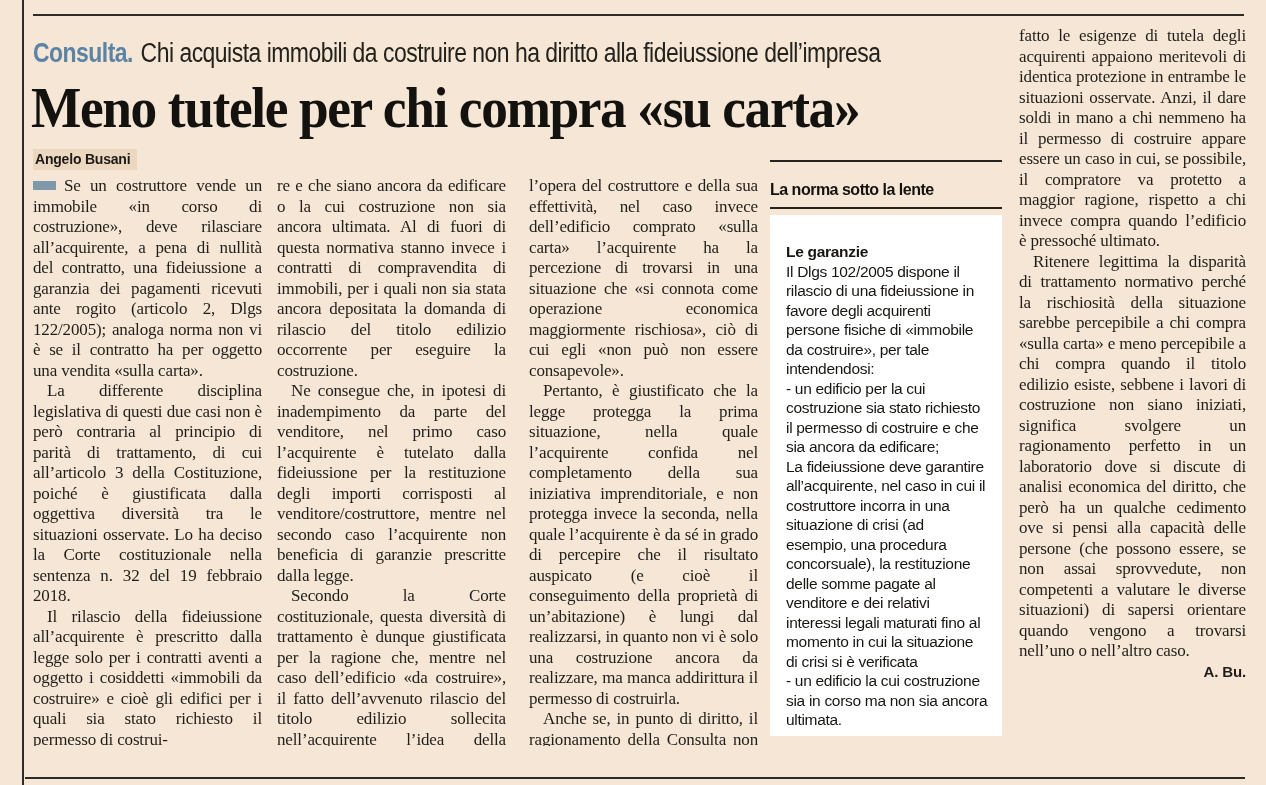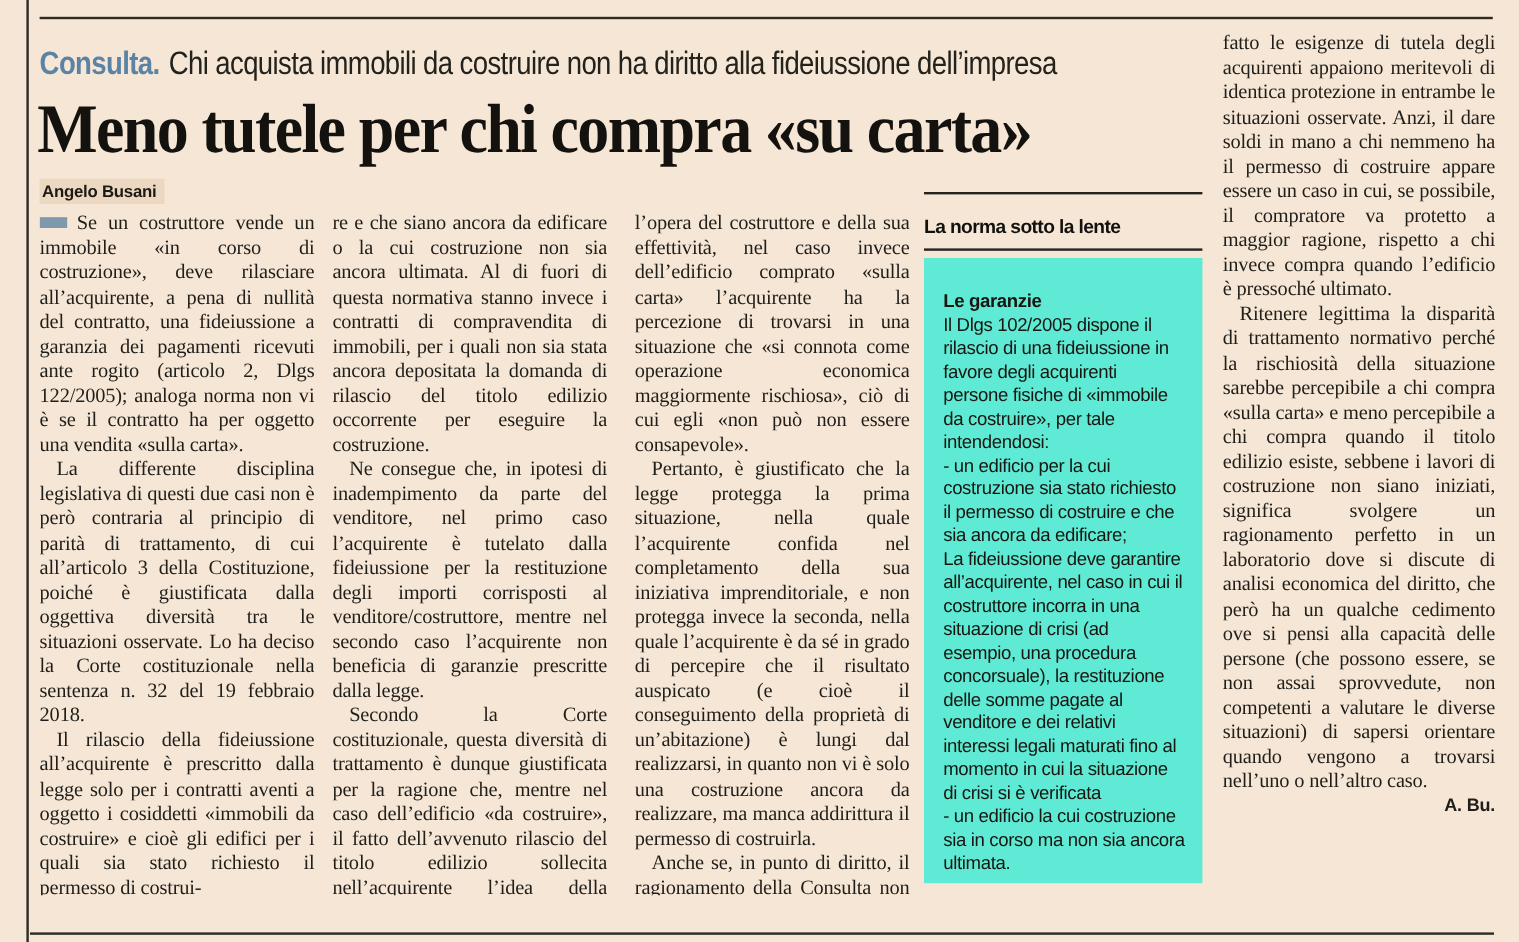--- a/index.html
+++ b/index.html
@@ -64,21 +64,21 @@
 
   .box-header{
     position:absolute;left:770px;top:160px;width:232px;box-sizing:border-box;
     border-top:2px solid #26241f;border-bottom:2px solid #26241f;
     padding:19px 0 8px;
     font-family:"Liberation Sans", sans-serif;font-weight:bold;font-size:16px;
     letter-spacing:-0.5px;color:#14120f;
   }
   .box-body{
     position:absolute;left:770px;top:215px;width:232px;height:521px;
-    box-sizing:border-box;background:#5eead4;
+    box-sizing:border-box;background:#ffffff;
     padding:27px 14px 0 16px;overflow:hidden;
     font-family:"Liberation Sans", sans-serif;font-size:15.5px;line-height:19.5px;
     letter-spacing:-0.3px;color:#181611;
   }
   .box-body p{margin:0;}
   .box-heading{font-weight:bold;}
 </style>
 </head>
 <body>
 

